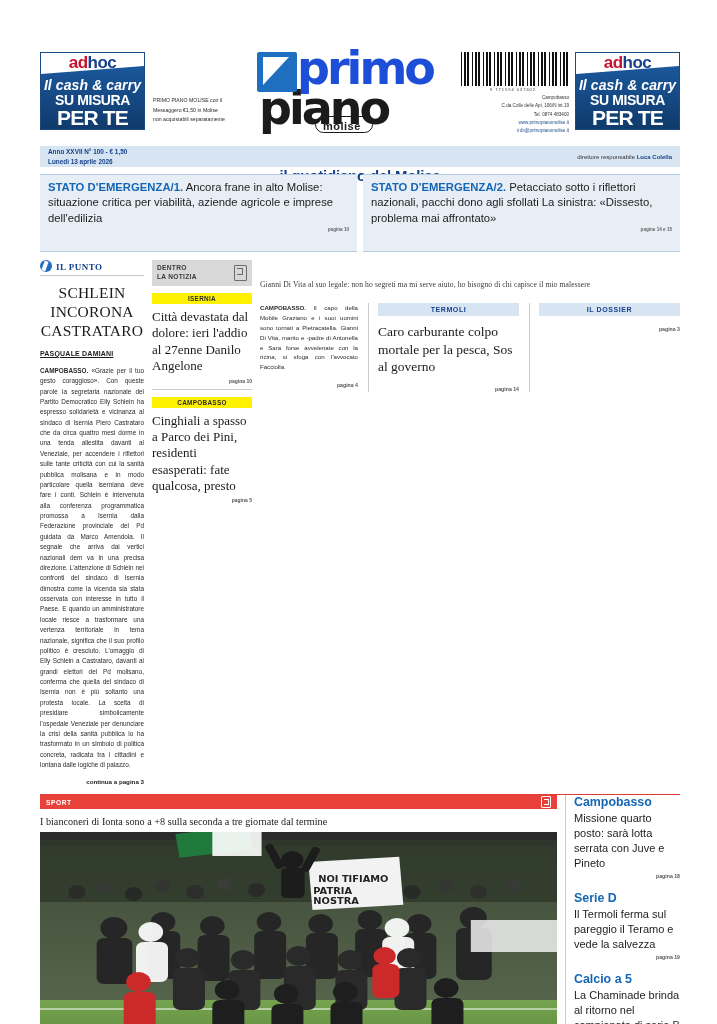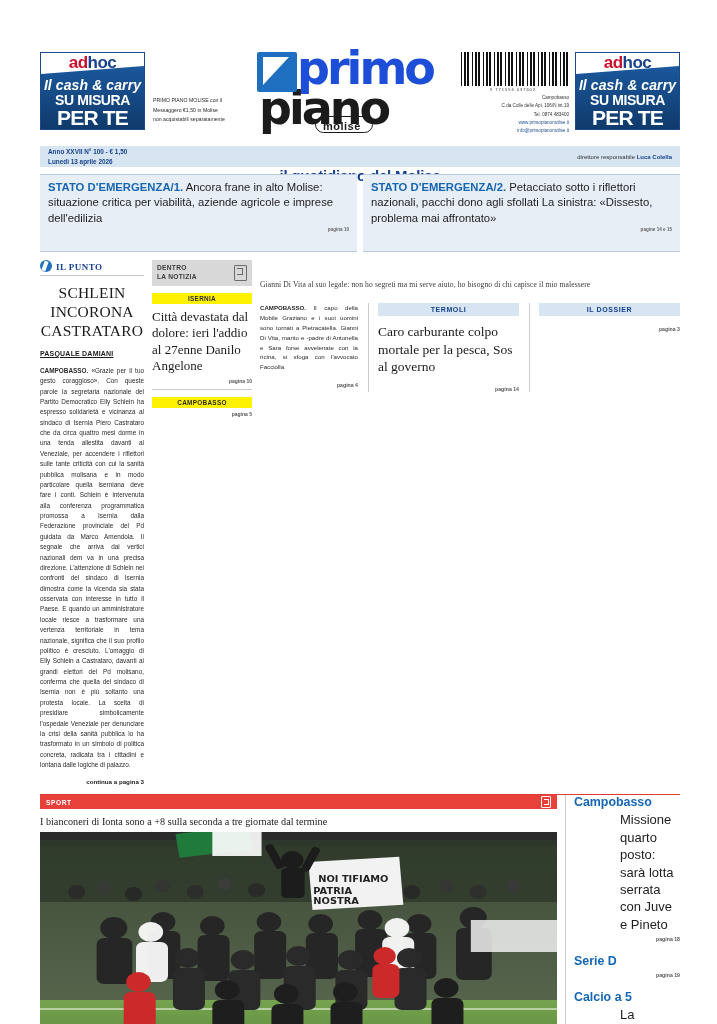--- a/index.html
+++ b/index.html
@@ -185,21 +185,21 @@
   .sport-bar-label { color:#fff; font-size:6.6px; font-weight:bold; letter-spacing:.6px;}
   .sport-p { width:10px;height:12px;border:1.4px solid #fff;border-radius:1px;position:relative;}
   .sport-p:after{content:"";position:absolute;left:1.5px;top:1.5px;width:4px;height:4px;border:1.3px solid #fff;border-left:none;}
   .sport-kicker {
     font-family:"Liberation Serif", serif; font-size:10.2px; color:#1a1a1a;
     margin-top:7px; margin-bottom:5px;
   }
   .sport-photo { width:100%; height:213px; position:relative; overflow:hidden; background:#2c3b2a; }
   .sp-item { margin-bottom:12px; }
   .sp-title { font-size:12.4px; font-weight:bold; color:#1566b4; line-height:1.2; }
-  .sp-text { font-size:13px; line-height:1.34; color:#1d1d1d; margin-top:1px;margin-left:46px;}
+  .sp-text { font-size:11px; line-height:1.34; color:#1d1d1d; margin-top:1px;}
   .sp-page { font-size:5.2px; font-weight:bold; color:#555; text-align:right; margin-top:3px;}
   .ad { width:207px; height:200px; position:relative; overflow:hidden; }
 </style>
 </head>
 <body>
 
 <div id="page">
 <div class="sheet">
 
   <div class="masthead">
@@ -303,20 +303,21 @@
         </div>
         <span class="dentro-p"></span>
       </div>
 
       <div class="tag-yellow">ISERNIA</div>
       <div class="dentro-headline">Città devastata dal dolore: ieri l'addio al 27enne Danilo Angelone</div>
       <div class="dentro-page">pagina 10</div>
       <div class="dentro-rule"></div>
 
       <div class="tag-yellow">CAMPOBASSO</div>
+      <div class="dentro-headline">Cinghiali a spasso a Parco dei Pini, residenti esasperati: fate qualcosa, presto</div>
       <div class="dentro-page">pagina 5</div>
     </div>
 
     <div class="col-main">
       <div class="kicker">Gianni Di Vita al suo legale: non ho segreti ma mi serve aiuto, ho bisogno di chi capisce il mio malessere</div>
       <div class="main-headline">
       </div>
 
       <div class="main-sub">
         <div class="ms-col1">
@@ -455,20 +456,21 @@
       </div>
 
       <div class="sport-right">
         <div class="sp-item">
           <div class="sp-title">Campobasso</div>
           <div class="sp-text">Missione quarto posto: sarà lotta serrata con Juve e Pineto</div>
           <div class="sp-page">pagina 18</div>
         </div>
         <div class="sp-item">
           <div class="sp-title">Serie D</div>
+          <div class="sp-text">Il Termoli ferma sul pareggio il Teramo e vede la salvezza</div>
           <div class="sp-page">pagina 19</div>
         </div>
         <div class="sp-item">
           <div class="sp-title">Calcio a 5</div>
           <div class="sp-text">La Chaminade brinda al ritorno nel campionato di serie B</div>
 
         </div>
       </div>
     </div>
   </div>

